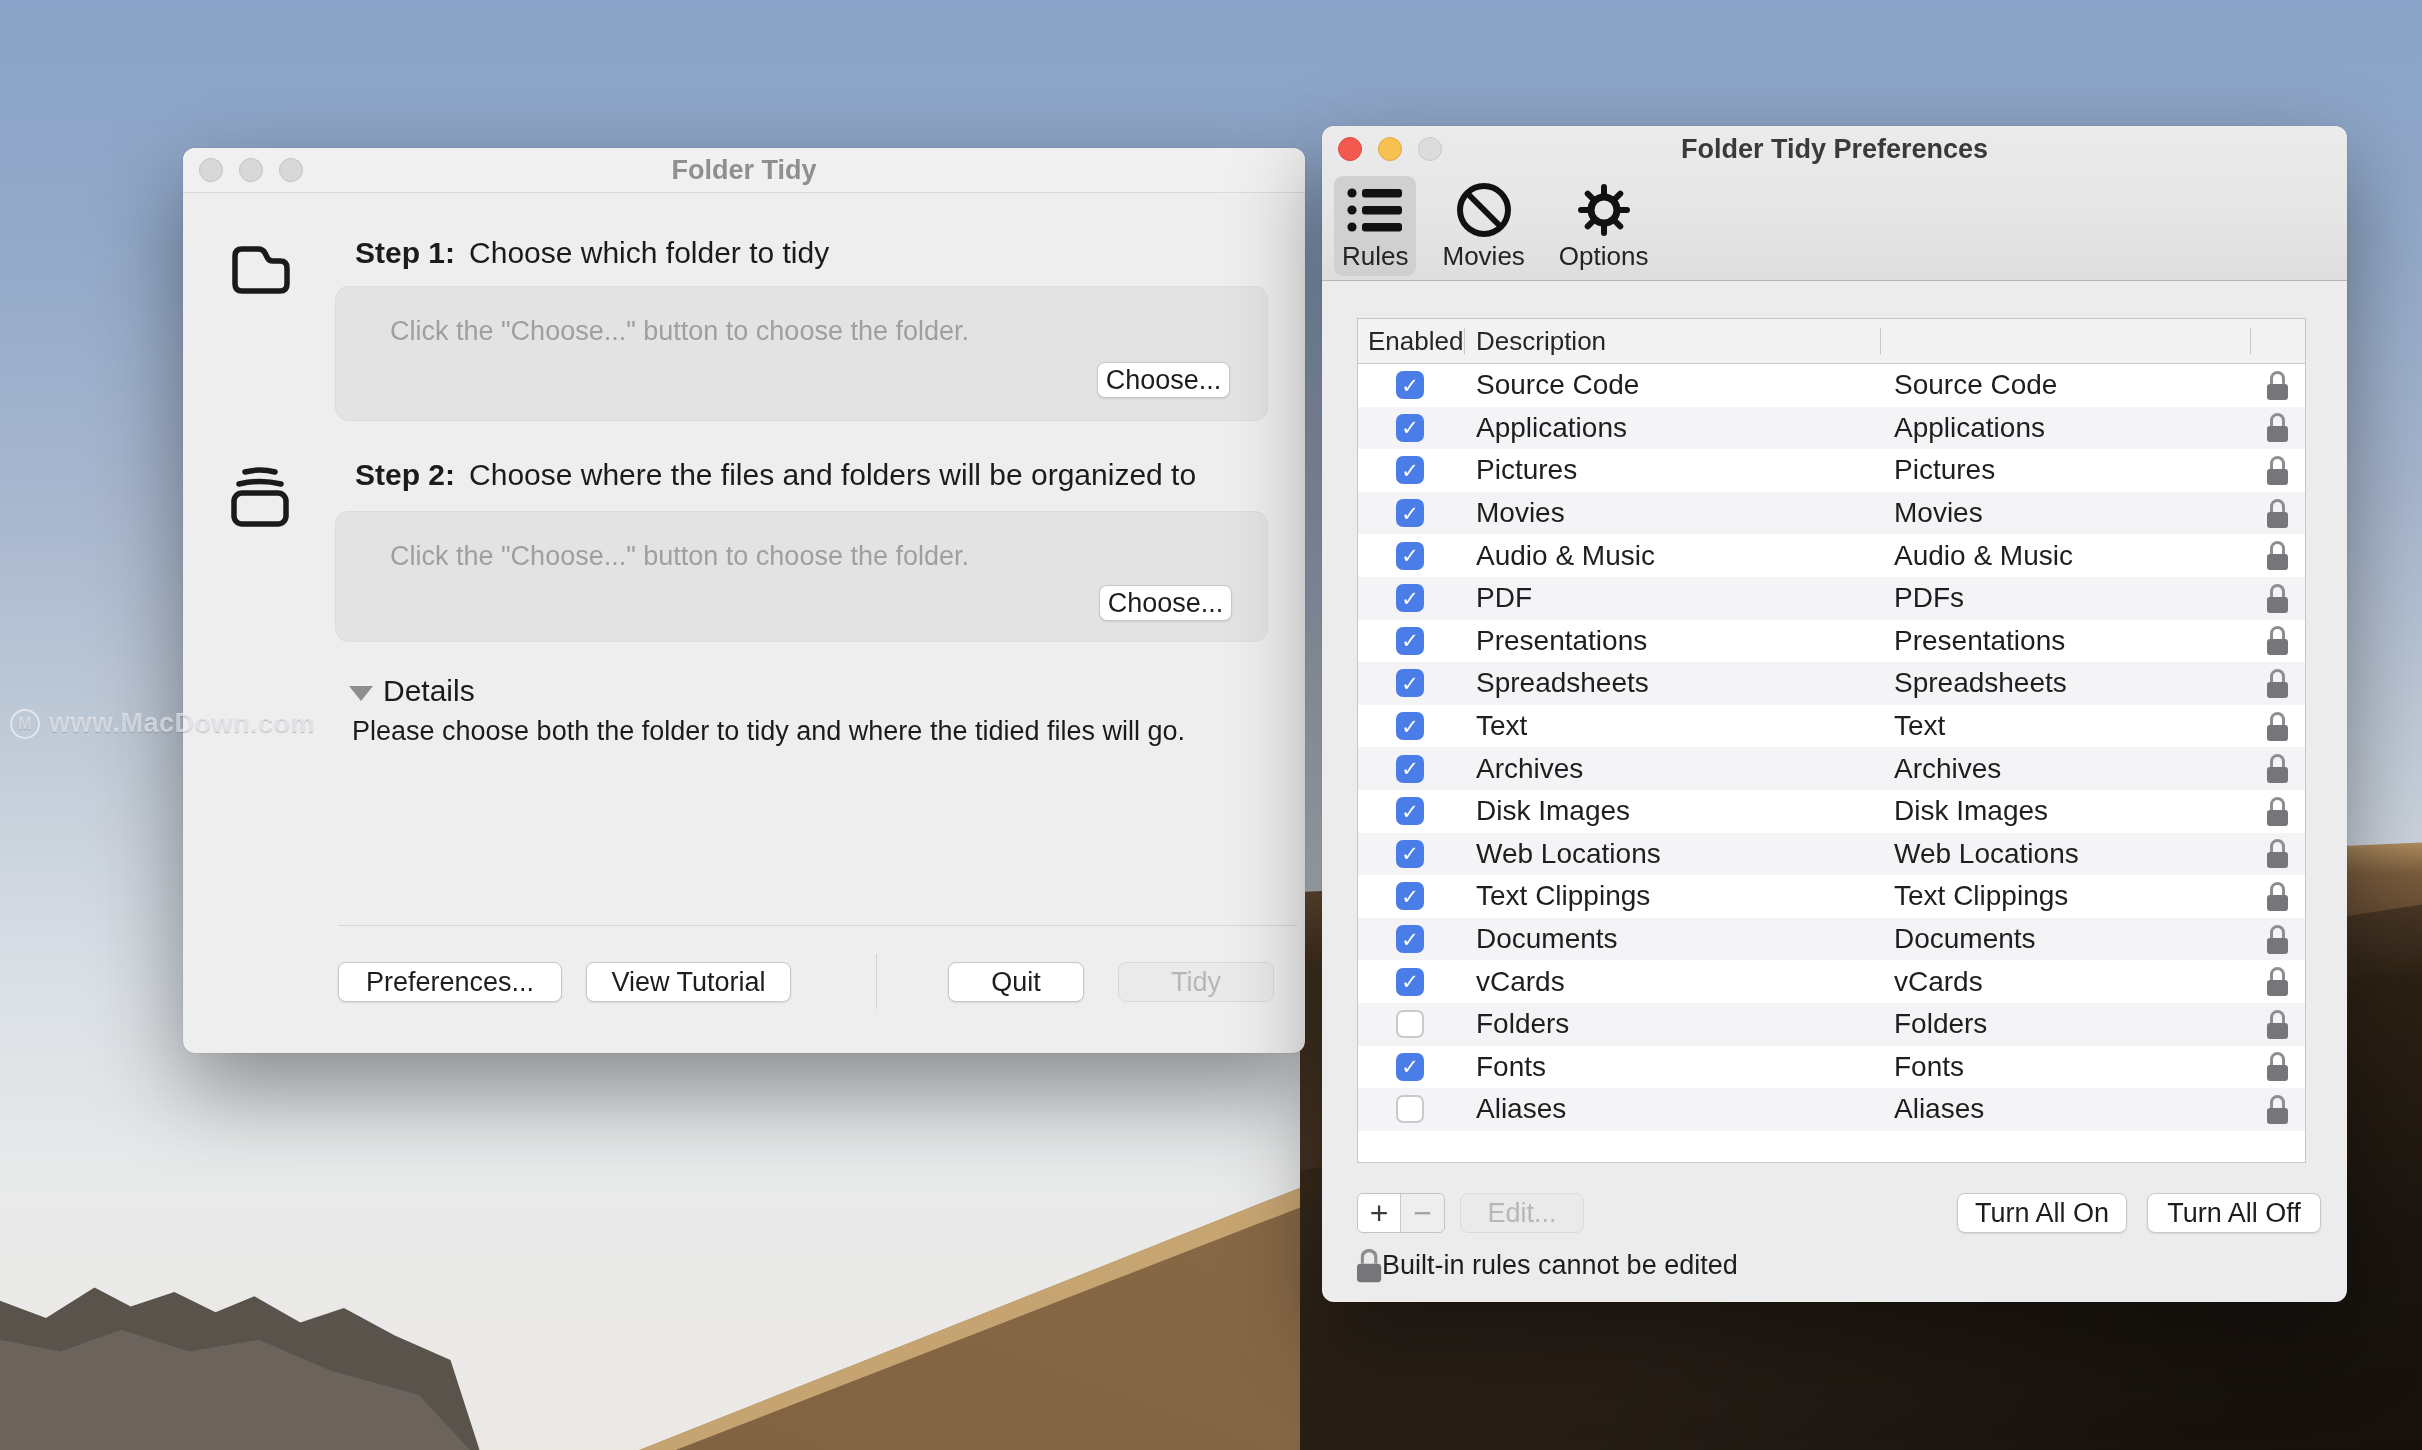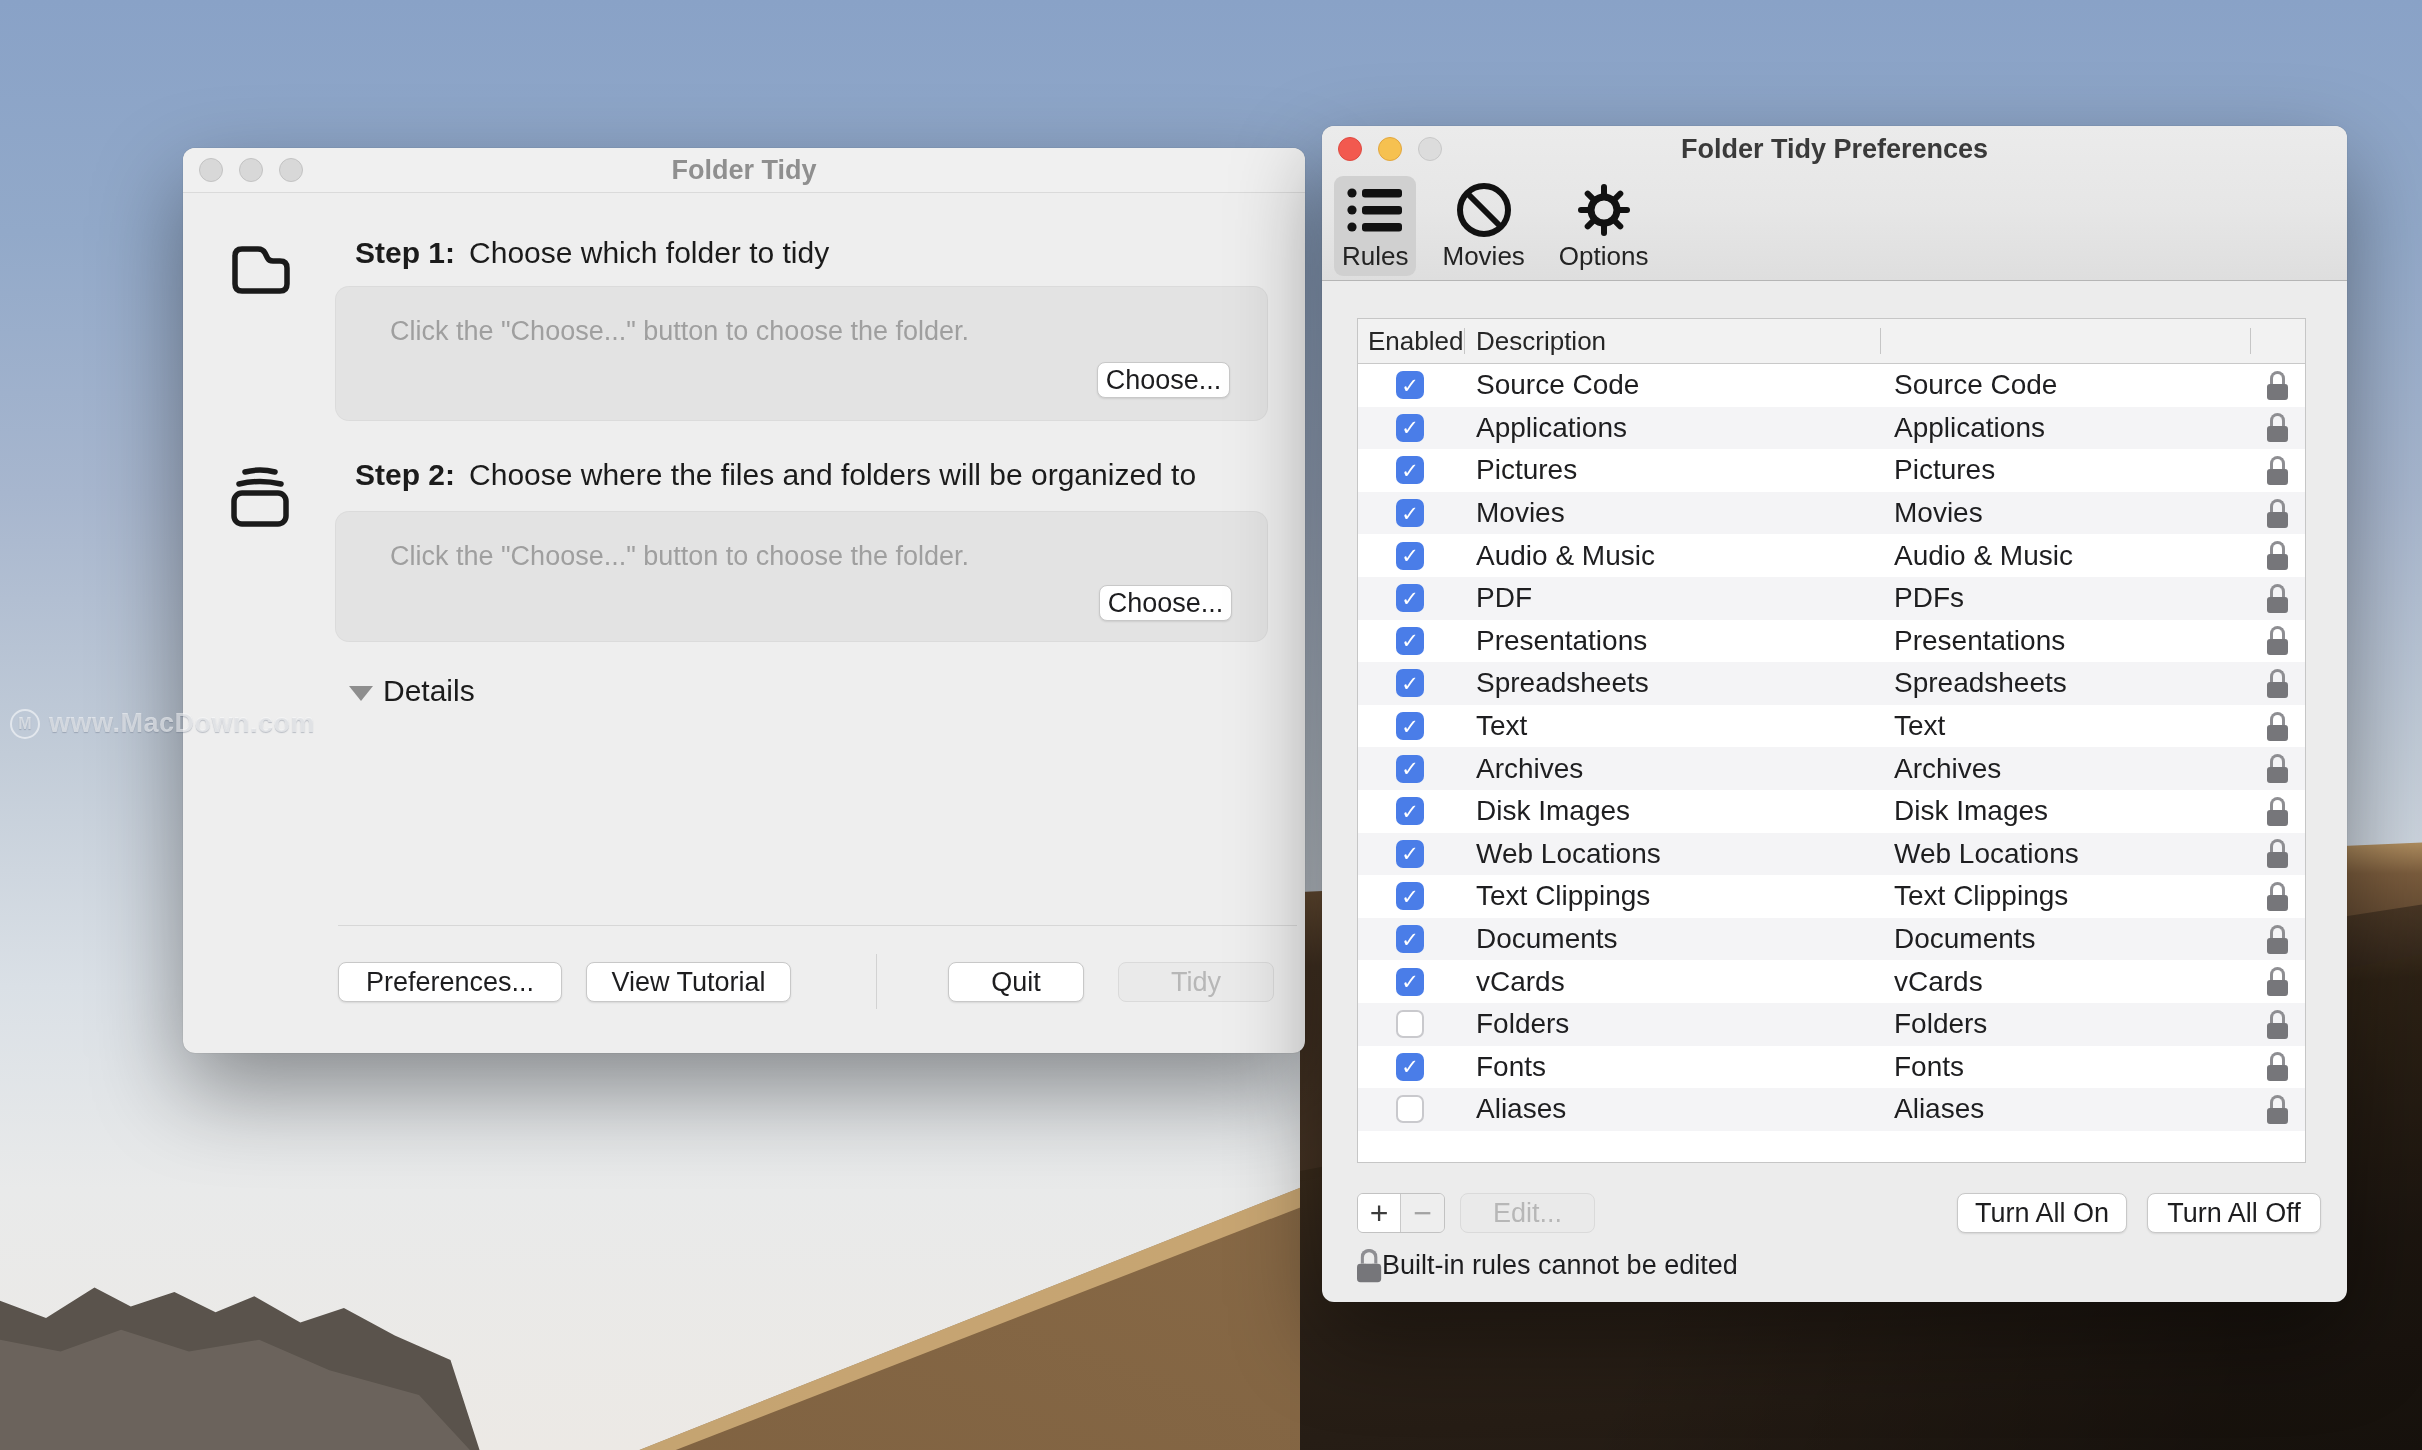--- a/index.html
+++ b/index.html
@@ -182,20 +182,21 @@
     </div>
     <div class="dropzone" style="top:363px;height:131px;">
       <span class="placeholder">Click the "Choose..." button to choose the folder.</span>
       <button class="btn choose-btn" style="left:764px;top:74px;">Choose...</button>
     </div>
 
     <div class="details-row">
       <span class="disclosure"></span>
       <span class="details-label">Details</span>
     </div>
+    <div class="details-note">Please choose both the folder to tidy and where the tidied files will go.</div>
 
     <div class="bottom-sep"></div>
     <button class="btn mw-btn" style="left:155px;width:224px;">Preferences...</button>
     <button class="btn mw-btn" style="left:403px;width:205px;">View Tutorial</button>
     <div class="btn-divider"></div>
     <button class="btn mw-btn" style="left:765px;width:136px;">Quit</button>
     <button class="btn mw-btn disabled" style="left:935px;width:156px;" aria-disabled="true">Tidy</button>
   </div>
 
   <div class="window" id="prefs-window">
@@ -549,21 +550,21 @@
       </span>
     </div>
   </div>
 </div>
     </div>
 
     <div class="seg">
       <div class="seg-cell add">+</div>
       <div class="seg-cell remove" aria-disabled="true">−</div>
     </div>
-    <button class="btn pf-btn disabled" style="left:138px;width:135px;" aria-disabled="true">Edit...</button>
+    <button class="btn pf-btn disabled" style="left:138px;width:124px;" aria-disabled="true">Edit...</button>
     <button class="btn pf-btn" style="left:635px;width:170px;text-align:right;">Turn All On</button>
     <button class="btn pf-btn" style="left:825px;width:174px;">Turn All Off</button>
     <div class="lock-note">
       <span class="lock" style="transform:scale(1.15);transform-origin:left center;">
         <span class="shackle"></span>
           <span class="lbody"></span>
       </span>
       <span class="note-text">Built-in rules cannot be edited</span>
     </div>
   </div>

